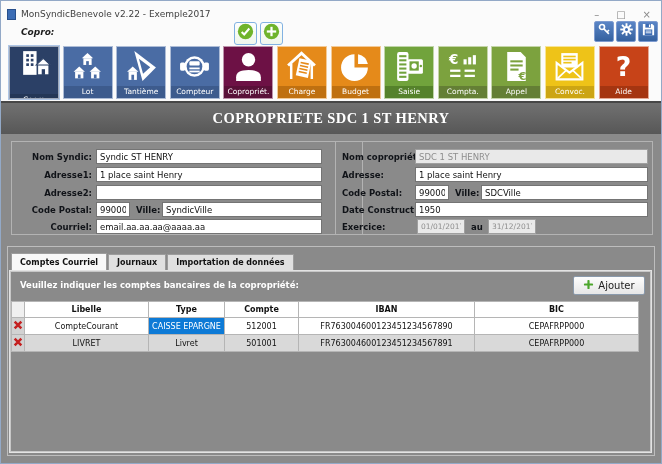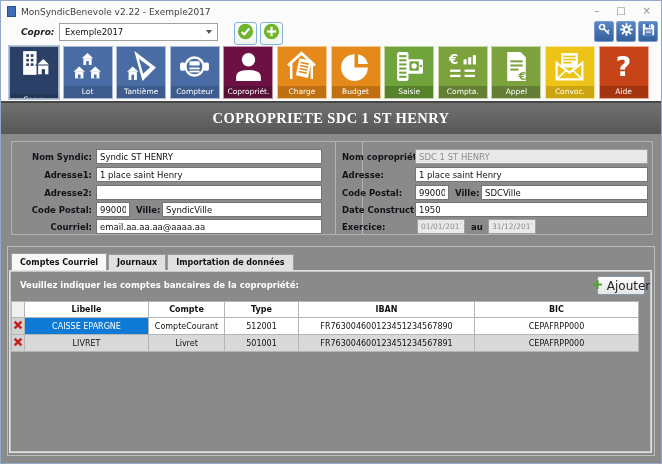--- a/index.html
+++ b/index.html
@@ -4,21 +4,21 @@
 <style>
   * { margin:0; padding:0; box-sizing:border-box; }
   html,body { background:#c9c9c9; }
   body { font-family:"DejaVu Sans", sans-serif; }
 
   .window { position:relative; width:662px; height:464px; background:#8A8A8A;
             border:1px solid #93A9C7; overflow:hidden; }
 
   
   .top { position:absolute; top:0; left:0; right:0; height:100px; background:#FBFBFB; }
-  .titlebar { position:absolute; top:0; left:0; right:0; height:18px; display:flex; align-items:flex-end; padding:2px 6px; }
+  .titlebar { position:absolute; top:0; left:0; right:0; height:18px; display:flex; align-items:flex-start; padding:8px 6px; }
   .app-icon { width:9px; height:11px; background:#3C6DB5; border:1px solid #28508C; margin-right:5px; flex:0 0 auto; }
   .title { font-size:9px; color:#3F3F3F; }
   .winctl { margin-left:auto; display:flex; gap:17px; padding-right:4px; color:#8a8a8a; font-size:10px; }
   .winctl span { line-height:12px; }
 
   .copro-label { position:absolute; left:20px; top:26px; font-size:9px; font-weight:bold; font-style:italic; color:#1c1c1c; }
   .dropdown { position:absolute; left:58px; top:22px; width:159px; height:18px; border:1px solid #A0A0A0;
               background:#fff; font-size:8.5px; color:#111; display:flex; align-items:center; padding:0 5px; }
   .dd-val { flex:1; }
   .chev { width:0; height:0; border-left:3.5px solid transparent; border-right:3.5px solid transparent; border-top:4px solid #555; }
@@ -61,23 +61,23 @@
   .fieldset { position:absolute; left:6px; right:6px; top:245px; bottom:7px; border:1px solid #BDBDBD; }
   .legend { position:absolute; top:-7px; left:6px; background:#8A8A8A; padding:0 4px;
             font-size:8.5px; font-weight:bold; color:#FFF; }
   .tabs { position:absolute; left:3px; top:6px; display:flex; align-items:flex-end; }
   .tab { height:17px; padding:0 8px; background:#E0E0E0; border:1px solid #9C9C9C; border-bottom:none;
          font-size:8px; font-weight:bold; line-height:16px; color:#111; margin-right:1px; }
   .tab.active { background:#F8F8F8; height:18px; line-height:18px; }
   .tabpage { position:absolute; left:1px; right:2px; top:23px; bottom:2px;
              border:1px solid #E3E3E3; box-shadow:inset 0 0 0 1px #c7c7c7; }
   .instruction { position:absolute; left:10px; top:9px; font-size:8.5px; font-weight:bold; color:#FFF; }
-  .addbtn { position:absolute; right:6px; top:5px; width:48px; height:19px; border:1px solid #8A9AAC; border-radius:2px;
+  .addbtn { position:absolute; right:6px; top:5px; width:72px; height:19px; border:1px solid #8A9AAC; border-radius:2px;
             background:linear-gradient(#FDFDFD,#E6E6E6); display:flex; align-items:center; justify-content:center;
-            gap:4px; font-size:12px; color:#222; cursor:pointer;margin-left:12px; }
+            gap:4px; font-size:10px; color:#222; cursor:pointer;margin-left:12px; }
   .addbtn svg { width:11px; height:11px; }
 
   
   .banktable { position:absolute; left:1px; top:30px; display:grid;
                grid-template-columns:14px 124px 76px 74px 176px 164px; }
   .cell { height:17px; border-right:1px solid #B5B5B5; border-bottom:1px solid #B5B5B5;
           font-size:8px; display:flex; align-items:center; justify-content:center;
           color:#111; background:#fff; overflow:hidden; white-space:nowrap; }
   .cell.hdr { font-weight:bold; border-top:1px solid #B5B5B5; }
   .cell.first { border-left:1px solid #B5B5B5; }
@@ -96,24 +96,20 @@
       <span class="app-icon"></span>
       <span class="title">MonSyndicBenevole v2.22 - Exemple2017</span>
       <span class="winctl">
         <span>–</span>
         <span>□</span>
         <span>×</span>
       </span>
     </div>
 
     <span class="copro-label">Copro:</span>
-    <div class="dropdown">
-      <span class="dd-val">Exemple2017</span>
-      <span class="chev"></span>
-    </div>
 
     <div class="greenbtn" style="left:233px;">
       <span>
         <svg viewBox="0 0 20 20">
             <circle cx="10" cy="10" r="9" fill="#6FB42C"></circle>
             <polyline points="5.5,10.5 8.5,13.5 14.5,6.5" fill="none" stroke="#fff" stroke-width="2.4"></polyline>
           </svg>
       </span>
     </div>
     <div class="greenbtn" style="left:259px;">
@@ -424,32 +420,32 @@
               <rect x="1" y="4.8" width="10" height="2.4" fill="#4CA62C" rx="1"></rect>
             </svg>
         </span>
         <span>Ajouter</span>
       </div>
 
       <div class="banktable">
 
         <div class="cell hdr first" style="background:#F0F0F0;"></div>
         <div class="cell hdr">Libelle</div>
+        <div class="cell hdr">Type</div>
         <div class="cell hdr">Compte</div>
-        <div class="cell hdr">Type</div>
         <div class="cell hdr">IBAN</div>
         <div class="cell hdr">BIC</div>
 
         <div class="cell del first">
           <span><svg viewBox="0 0 12 12">
                 <path d="M2 2 L10 10 M10 2 L2 10" stroke="#C42020" stroke-width="3"></path>
               </svg></span>
         </div>
+        <div class="cell">CompteCourant</div>
         <div class="cell selcell">CAISSE EPARGNE</div>
-        <div class="cell">CompteCourant</div>
         <div class="cell">512001</div>
         <div class="cell">FR763004600123451234567890</div>
         <div class="cell">CEPAFRPP000</div>
 
         <div class="cell del first">
           <span><svg viewBox="0 0 12 12">
                 <path d="M2 2 L10 10 M10 2 L2 10" stroke="#C42020" stroke-width="3"></path>
               </svg></span>
         </div>
         <div class="cell alt">LIVRET</div>

